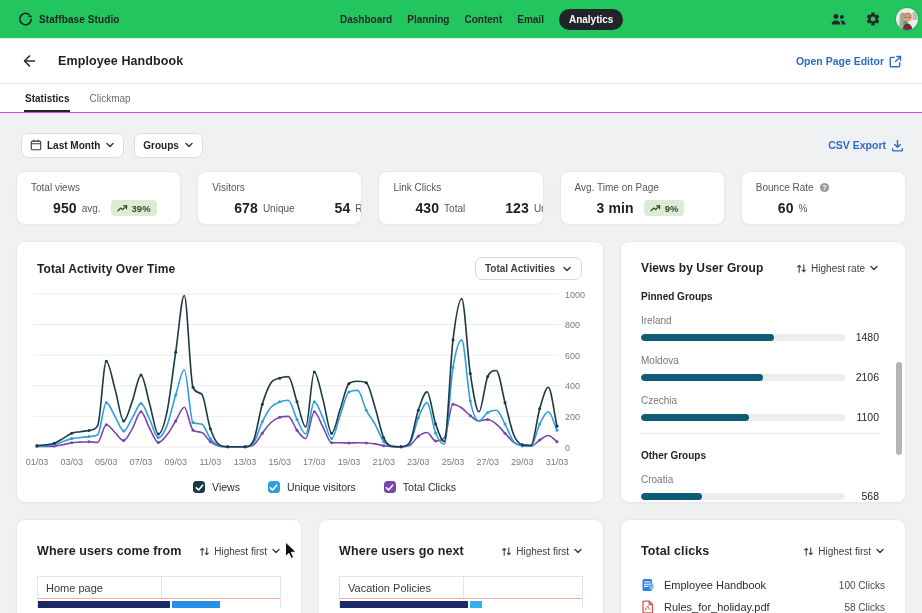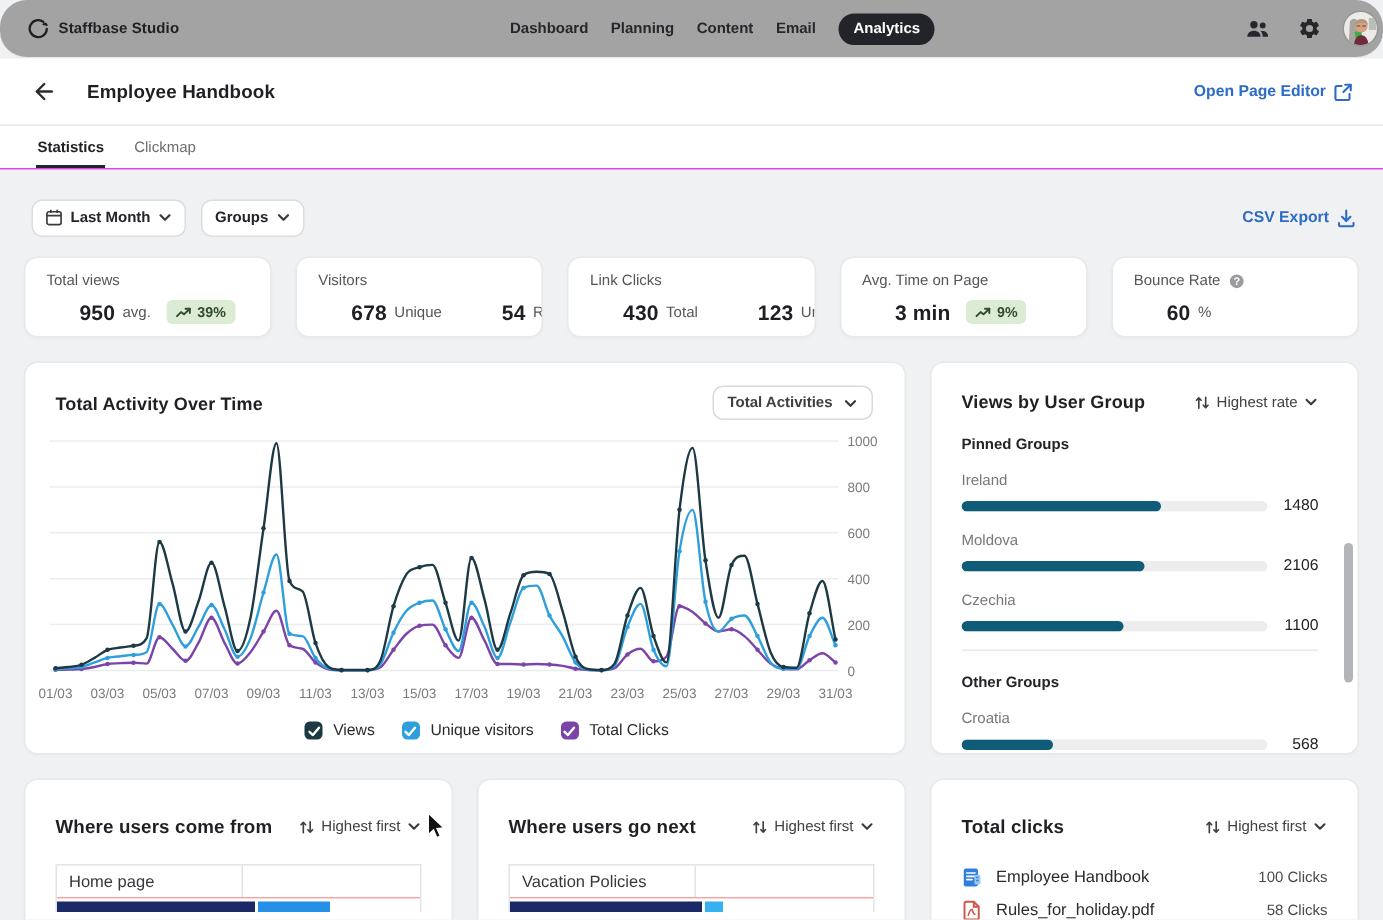--- a/index.html
+++ b/index.html
@@ -1,20 +1,20 @@
 <!DOCTYPE html>
 <html><head>
 <meta charset="utf-8">
 <style>
   * { margin:0; padding:0; box-sizing:border-box; }
   html,body { width:922px; height:613px; overflow:hidden; }
   body { font-family:"Liberation Sans", sans-serif; background:#f0f1f2; color:#1f2023; -webkit-font-smoothing:antialiased; }
 
   
-  .topbar { position:relative; height:39px; background:#a3a3a3; border-bottom:1px solid #e8e9ea; display:flex; align-items:center;border-radius:18px; }
+  .topbar { position:relative; height:39px; background:#22c55e; border-bottom:1px solid #e8e9ea; display:flex; align-items:center; }
   .brand { display:flex; align-items:center; gap:6px; padding-left:18px; }
   .brand-name { font-size:10px; font-weight:bold; letter-spacing:.1px; }
   .topnav { position:absolute; left:340px; top:0; height:100%; display:flex; align-items:center; gap:15px; }
   .topnav-item { font-size:10px; font-weight:bold; color:#26272b; cursor:pointer; white-space:nowrap; }
   .topnav-item.active { background:#232429; color:#fff; border-radius:999px; padding:5px 10px; }
   .top-actions { position:absolute; right:0; top:0; height:100%; display:flex; align-items:center; gap:11px; padding-right:4px; }
   .icon-btn { display:flex; align-items:center; justify-content:center; width:24px; height:24px; cursor:pointer; }
   .avatar { width:22px; height:22px; border-radius:50%; overflow:hidden; cursor:pointer; box-shadow:0 0 0 1px rgba(0,0,0,.08); }
 
   
@@ -51,21 +51,21 @@
   .stat-unit { font-size:10px; color:#55565a; margin-left:5px; white-space:nowrap; }
   .stat-divider { width:1px; height:14px; background:#d9dadc; margin:0 9px; }
   .stat-badge { display:flex; align-items:center; gap:4px; background:#dcecd4; color:#304a2e; border-radius:4px; font-size:9.5px; font-weight:bold; padding:2.5px 6px; margin-left:10px; }
 
   
   .main-row { display:flex; gap:16px; margin-top:16px; }
   .chart-card { width:588px; height:262px; position:relative; }
   .chart-title { position:absolute; left:20px; top:20px; font-size:12px; font-weight:bold; letter-spacing:.1px; }
   .chart-select { position:absolute; right:21px; top:15px; display:flex; align-items:center; gap:7px; border:1px solid #d9dadc; border-radius:7px; height:23px; padding:0 9px; font-size:10px; color:#3f4043; font-weight:bold; cursor:pointer; background:#fff; }
   .chart-svg { position:absolute; left:0; top:40px; }
-  .legend { position:absolute; left:0; right:0; top:239px; display:flex; justify-content:center; gap:18px;margin-left:29px; }
+  .legend { position:absolute; left:0; right:0; top:239px; display:flex; justify-content:center; gap:28px;margin-left:29px; }
   .legend-item { display:flex; align-items:center; gap:7px; cursor:pointer; }
   .legend-box { width:12px; height:12px; border-radius:3.5px; display:flex; align-items:center; justify-content:center; }
   .legend-label { font-size:10.5px; color:#2a2b2e; }
 
   .groups-card { width:286px; height:262px; position:relative; padding:19px 26px 0 20px; overflow:hidden; }
   .groups-head { display:flex; align-items:center; justify-content:space-between; }
   .groups-title { font-size:12px; font-weight:bold; letter-spacing:.1px; }
   .sort-ctrl { display:flex; align-items:center; gap:4px; font-size:10px; color:#3f4043; cursor:pointer; white-space:nowrap; }
   .group-section-title { font-size:10px; font-weight:bold; color:#232427; margin-top:16px; line-height:12px; }
   .group-row { margin-top:12px; }

